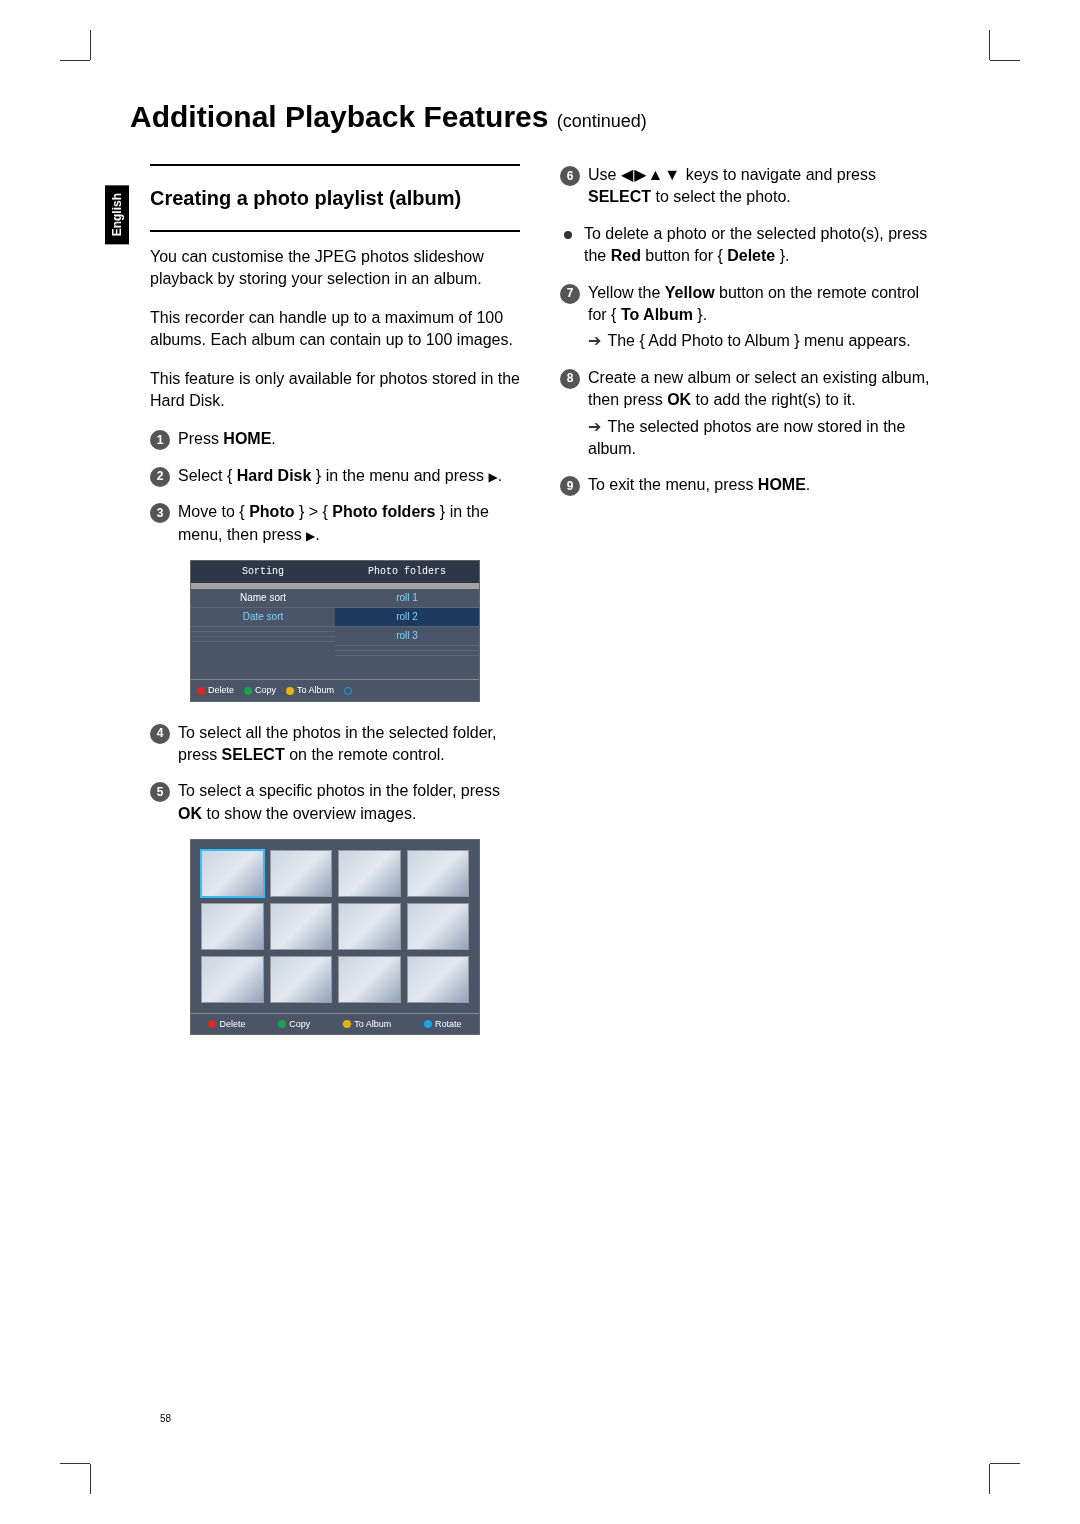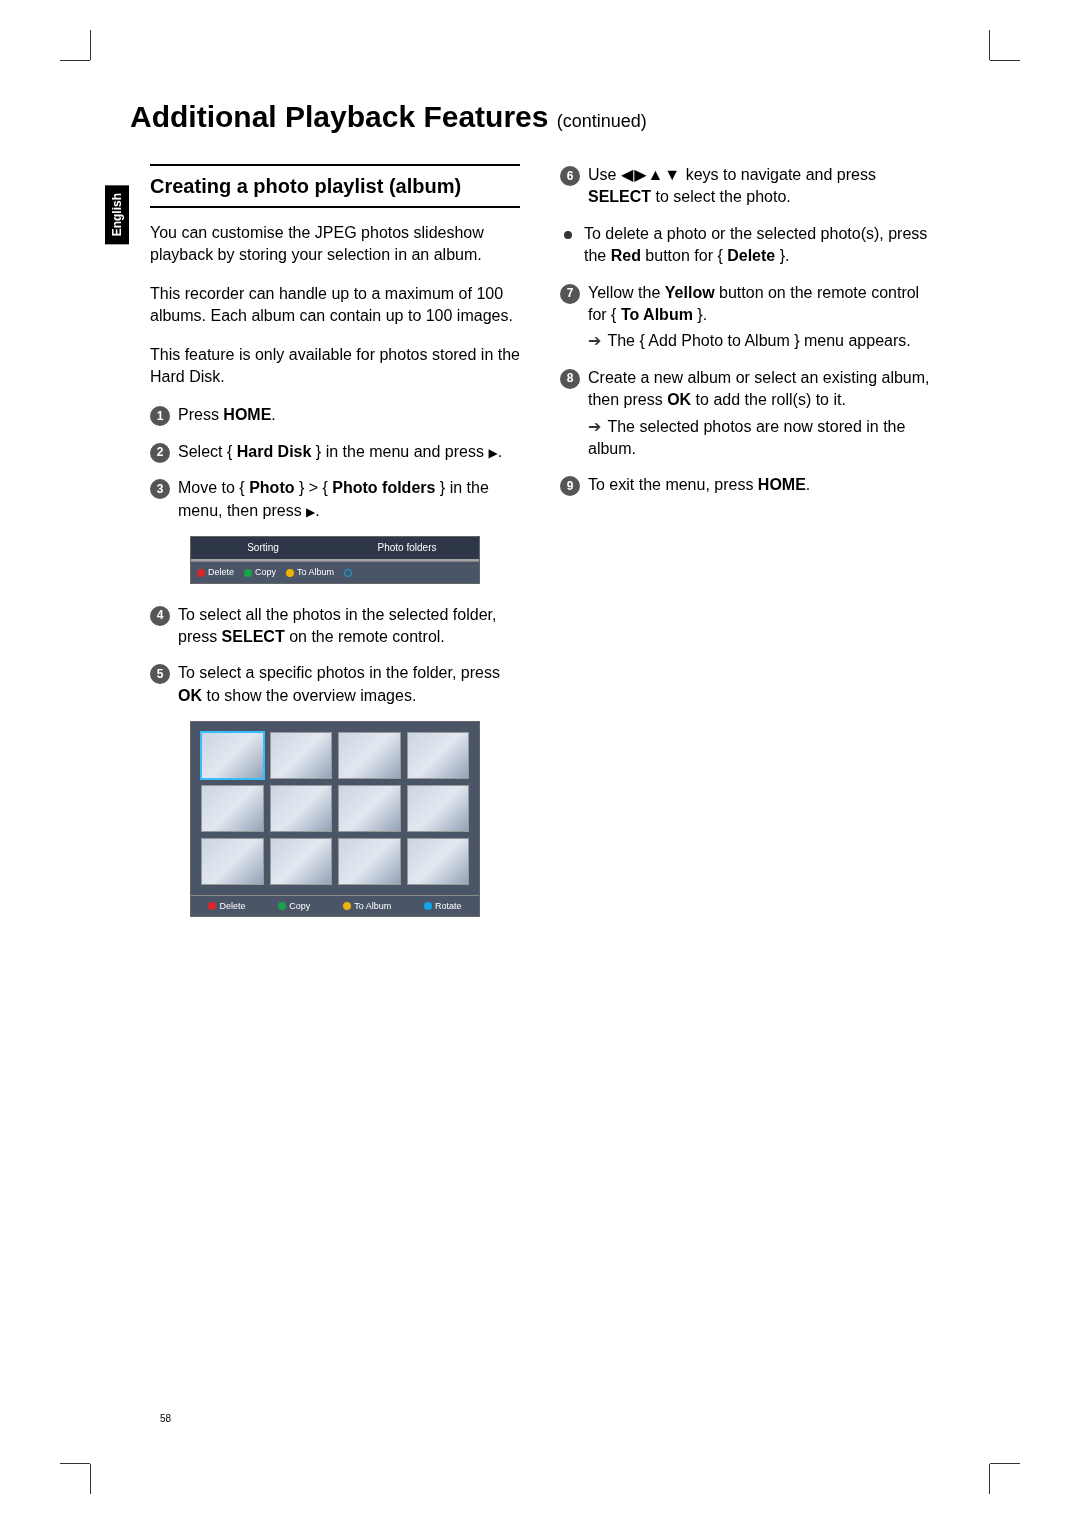--- a/index.html
+++ b/index.html
@@ -48,21 +48,21 @@
       gap: 40px;
       margin-left: 60px;
     }
     .col { flex: 1; font-size: 16px; line-height: 1.4; }
     .col-left { max-width: 370px; }
     .col-right { max-width: 380px; }
 
     .section-title {
       border-top: 2px solid #000;
       border-bottom: 2px solid #000;
-      padding: 6px 0;
+      padding: 18px 0;
       font-size: 20px;
       font-weight: bold;
       margin-bottom: 14px;
     }
     .para { margin-bottom: 16px; }
     .note-label { font-weight: bold; margin-bottom: 2px; }
 
     .step {
       display: flex;
       align-items: flex-start;
@@ -113,21 +113,22 @@
     .shot {
       border: 1px solid #666;
       background: #4a5568;
       color: #fff;
       width: 290px;
       margin: 10px auto 20px auto;
       font-size: 10px;
     }
     .shot-top {
       display: flex;
-      border-bottom: 2px solid #a3a3a3;
+      border-bottom: 6px solid #a3a3a3;
+      font-family: Liberation Mono, monospace;
     }
     .shot-col-hdr {
       flex: 1;
       text-align: center;
       padding: 4px;
       background: #2d3748;
     }
     .shot-body { display: flex; min-height: 90px; }
     .shot-left, .shot-right { flex: 1; }
     .shot-item {
@@ -233,20 +234,36 @@
       <span class="step-text">
         <span>Move to { </span><b>Photo</b><span> } &gt; { </span><b>Photo folders</b><span> } in the menu, then press </span><span class="tri-right"></span><span>.</span>
       </span>
     </div>
 
     <div class="shot">
       <div class="shot-top">
         <div class="shot-col-hdr">Sorting</div>
         <div class="shot-col-hdr">Photo folders</div>
       </div>
+      <div class="shot-body">
+        <div class="shot-left">
+          <div class="shot-item">Name sort</div>
+          <div class="shot-item sel">Date sort</div>
+          <div class="shot-item"></div>
+          <div class="shot-item"></div>
+          <div class="shot-item"></div>
+        </div>
+        <div class="shot-right">
+          <div class="shot-item">roll 1</div>
+          <div class="shot-item hl">roll 2</div>
+          <div class="shot-item">roll 3</div>
+          <div class="shot-item"></div>
+          <div class="shot-item"></div>
+        </div>
+      </div>
       <div class="shot-footer">
         <span><span class="dot red"></span><span>Delete</span></span>
         <span><span class="dot green"></span><span>Copy</span></span>
         <span><span class="dot yellow"></span><span>To Album</span></span>
         <span><span class="dot blue-ring"></span></span>
       </div>
     </div>
 
     <div class="step">
       <span class="step-num">4</span>
@@ -307,21 +324,21 @@
       <span class="step-num">7</span>
       <span class="step-text">
         <span>Yellow the </span><b>Yellow</b><span> button on the remote control for { </span><b>To Album</b><span> }.</span>
         <span class="arrow-result arrow-icon">The { Add Photo to Album } menu appears.</span>
       </span>
     </div>
 
     <div class="step">
       <span class="step-num">8</span>
       <span class="step-text">
-        <span>Create a new album or select an existing album, then press </span><b>OK</b><span> to add the roll(s) to it.</span>
+        <span>Create a new album or select an existing album, then press </span><b>OK</b><span> to add the right(s) to it.</span>
         <span class="arrow-result arrow-icon">The selected photos are now stored in the album.</span>
       </span>
     </div>
 
     <div class="step">
       <span class="step-num">9</span>
       <span class="step-text">
         <span>To exit the menu, press </span><b>HOME</b><span>.</span>
       </span>
     </div>

